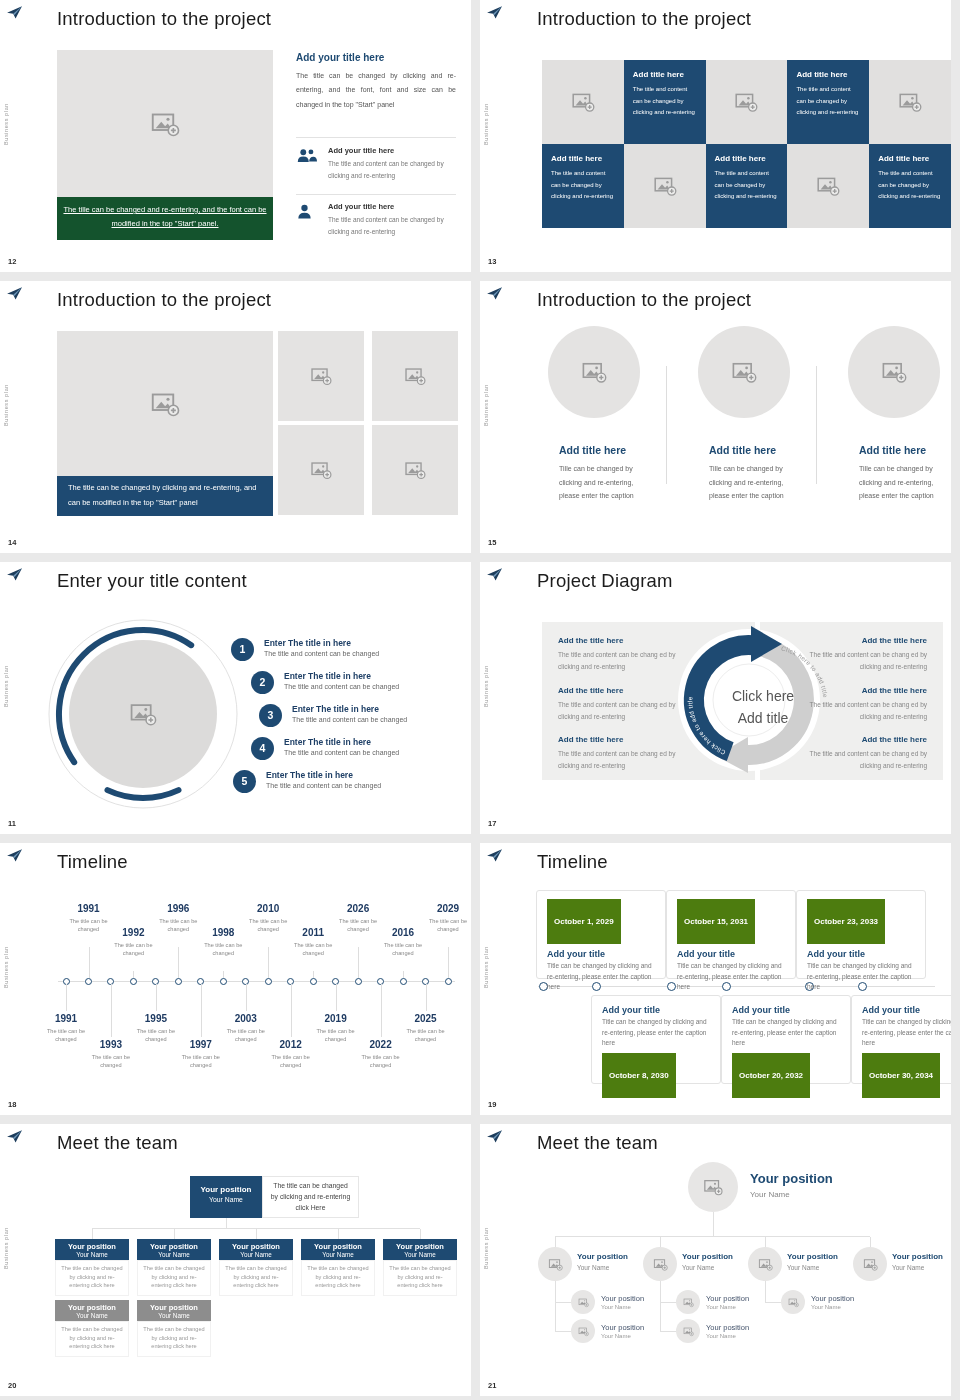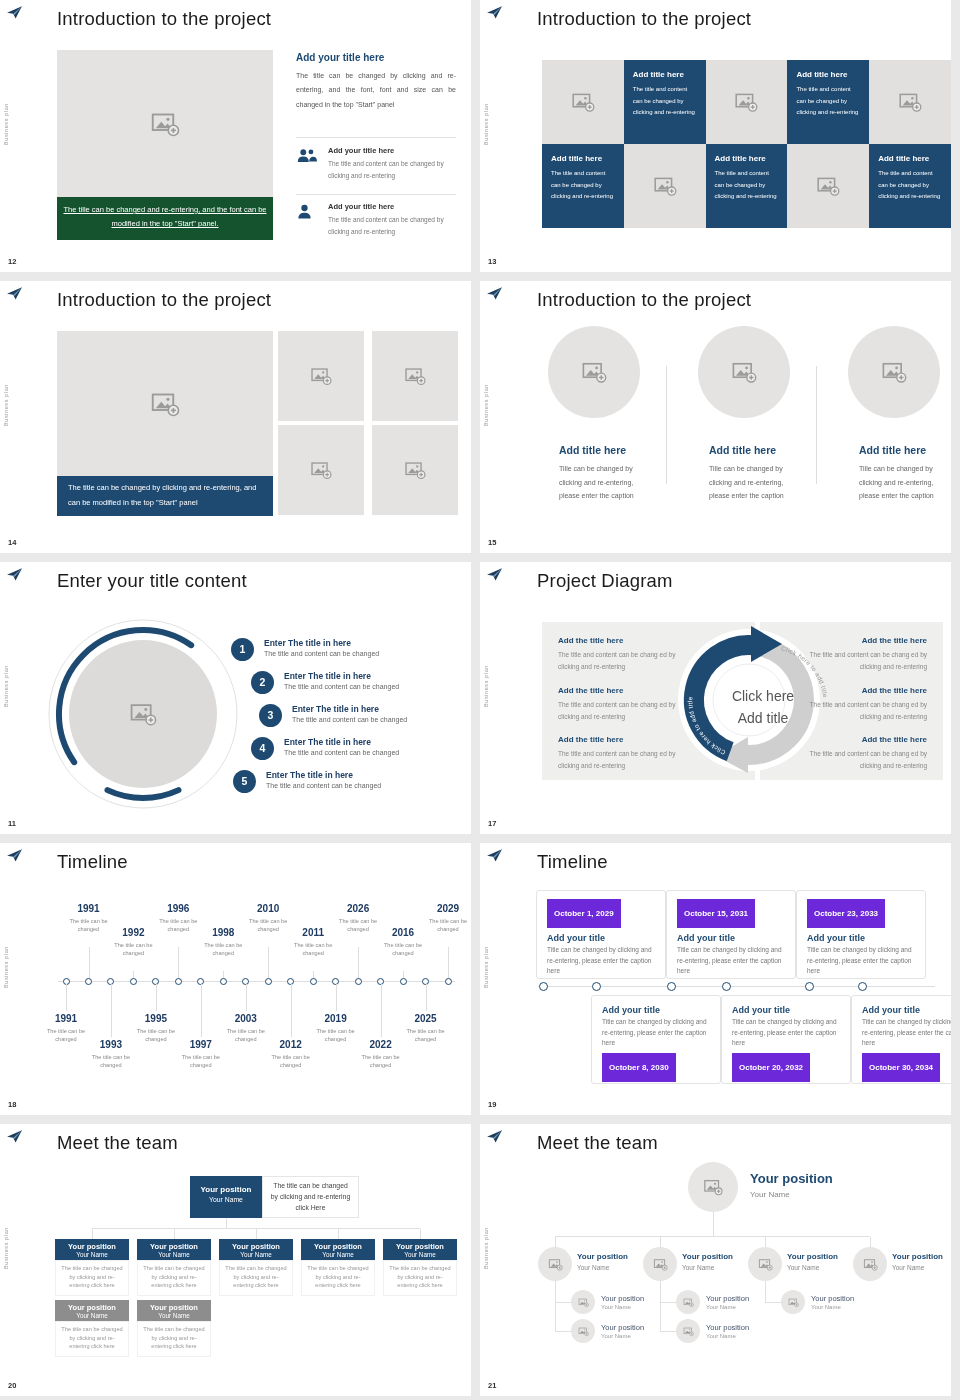--- a/index.html
+++ b/index.html
@@ -28,21 +28,21 @@
   
   .vdiv{position:absolute;width:1px;background:#ddd;}
   
   #s17 .panel{position:absolute;top:60px;height:158px;background:#efefee;}
   #s17 .ctr{position:absolute;left:233px;top:124px;width:100px;text-align:center;font-size:14px;line-height:1.55;color:#555;}
   
   .tline{position:absolute;height:1px;background:#ddd;}
   .tnode{position:absolute;background:#fff;border:1.3px solid #1e4a72;border-radius:50%;box-sizing:border-box;}
   .conn{position:absolute;width:1px;background:#ddd;}
   .card{position:absolute;width:130px;height:89px;background:#fff;border:1px solid #e3e3e3;border-radius:3px;box-sizing:border-box;}
-  .badge{display:inline-block;background:#6d28d9;color:#fff;font-size:8px;font-weight:bold;padding:10px 7px;}
+  .badge{display:inline-block;background:#4d7c0f;color:#fff;font-size:8px;font-weight:bold;padding:18px 7px;}
   
   .navybox{position:absolute;background:#1e4a72;color:#fff;text-align:center;box-sizing:border-box;}
   .graybox{position:absolute;background:#8d8d8d;color:#fff;text-align:center;box-sizing:border-box;}
   .bodybox{position:absolute;background:#fff;border:1px solid #f1f1f1;color:#999;font-size:5.6px;line-height:1.55;text-align:center;padding:3px 4px;box-sizing:border-box;}
   .lineH{position:absolute;height:1px;background:#e0e0e0;}
   .lineV{position:absolute;width:1px;background:#e0e0e0;}
   .circ{position:absolute;background:#e7e6e5;border-radius:50%;display:flex;align-items:center;justify-content:center;}
 </style>
 </head>
 <body>

